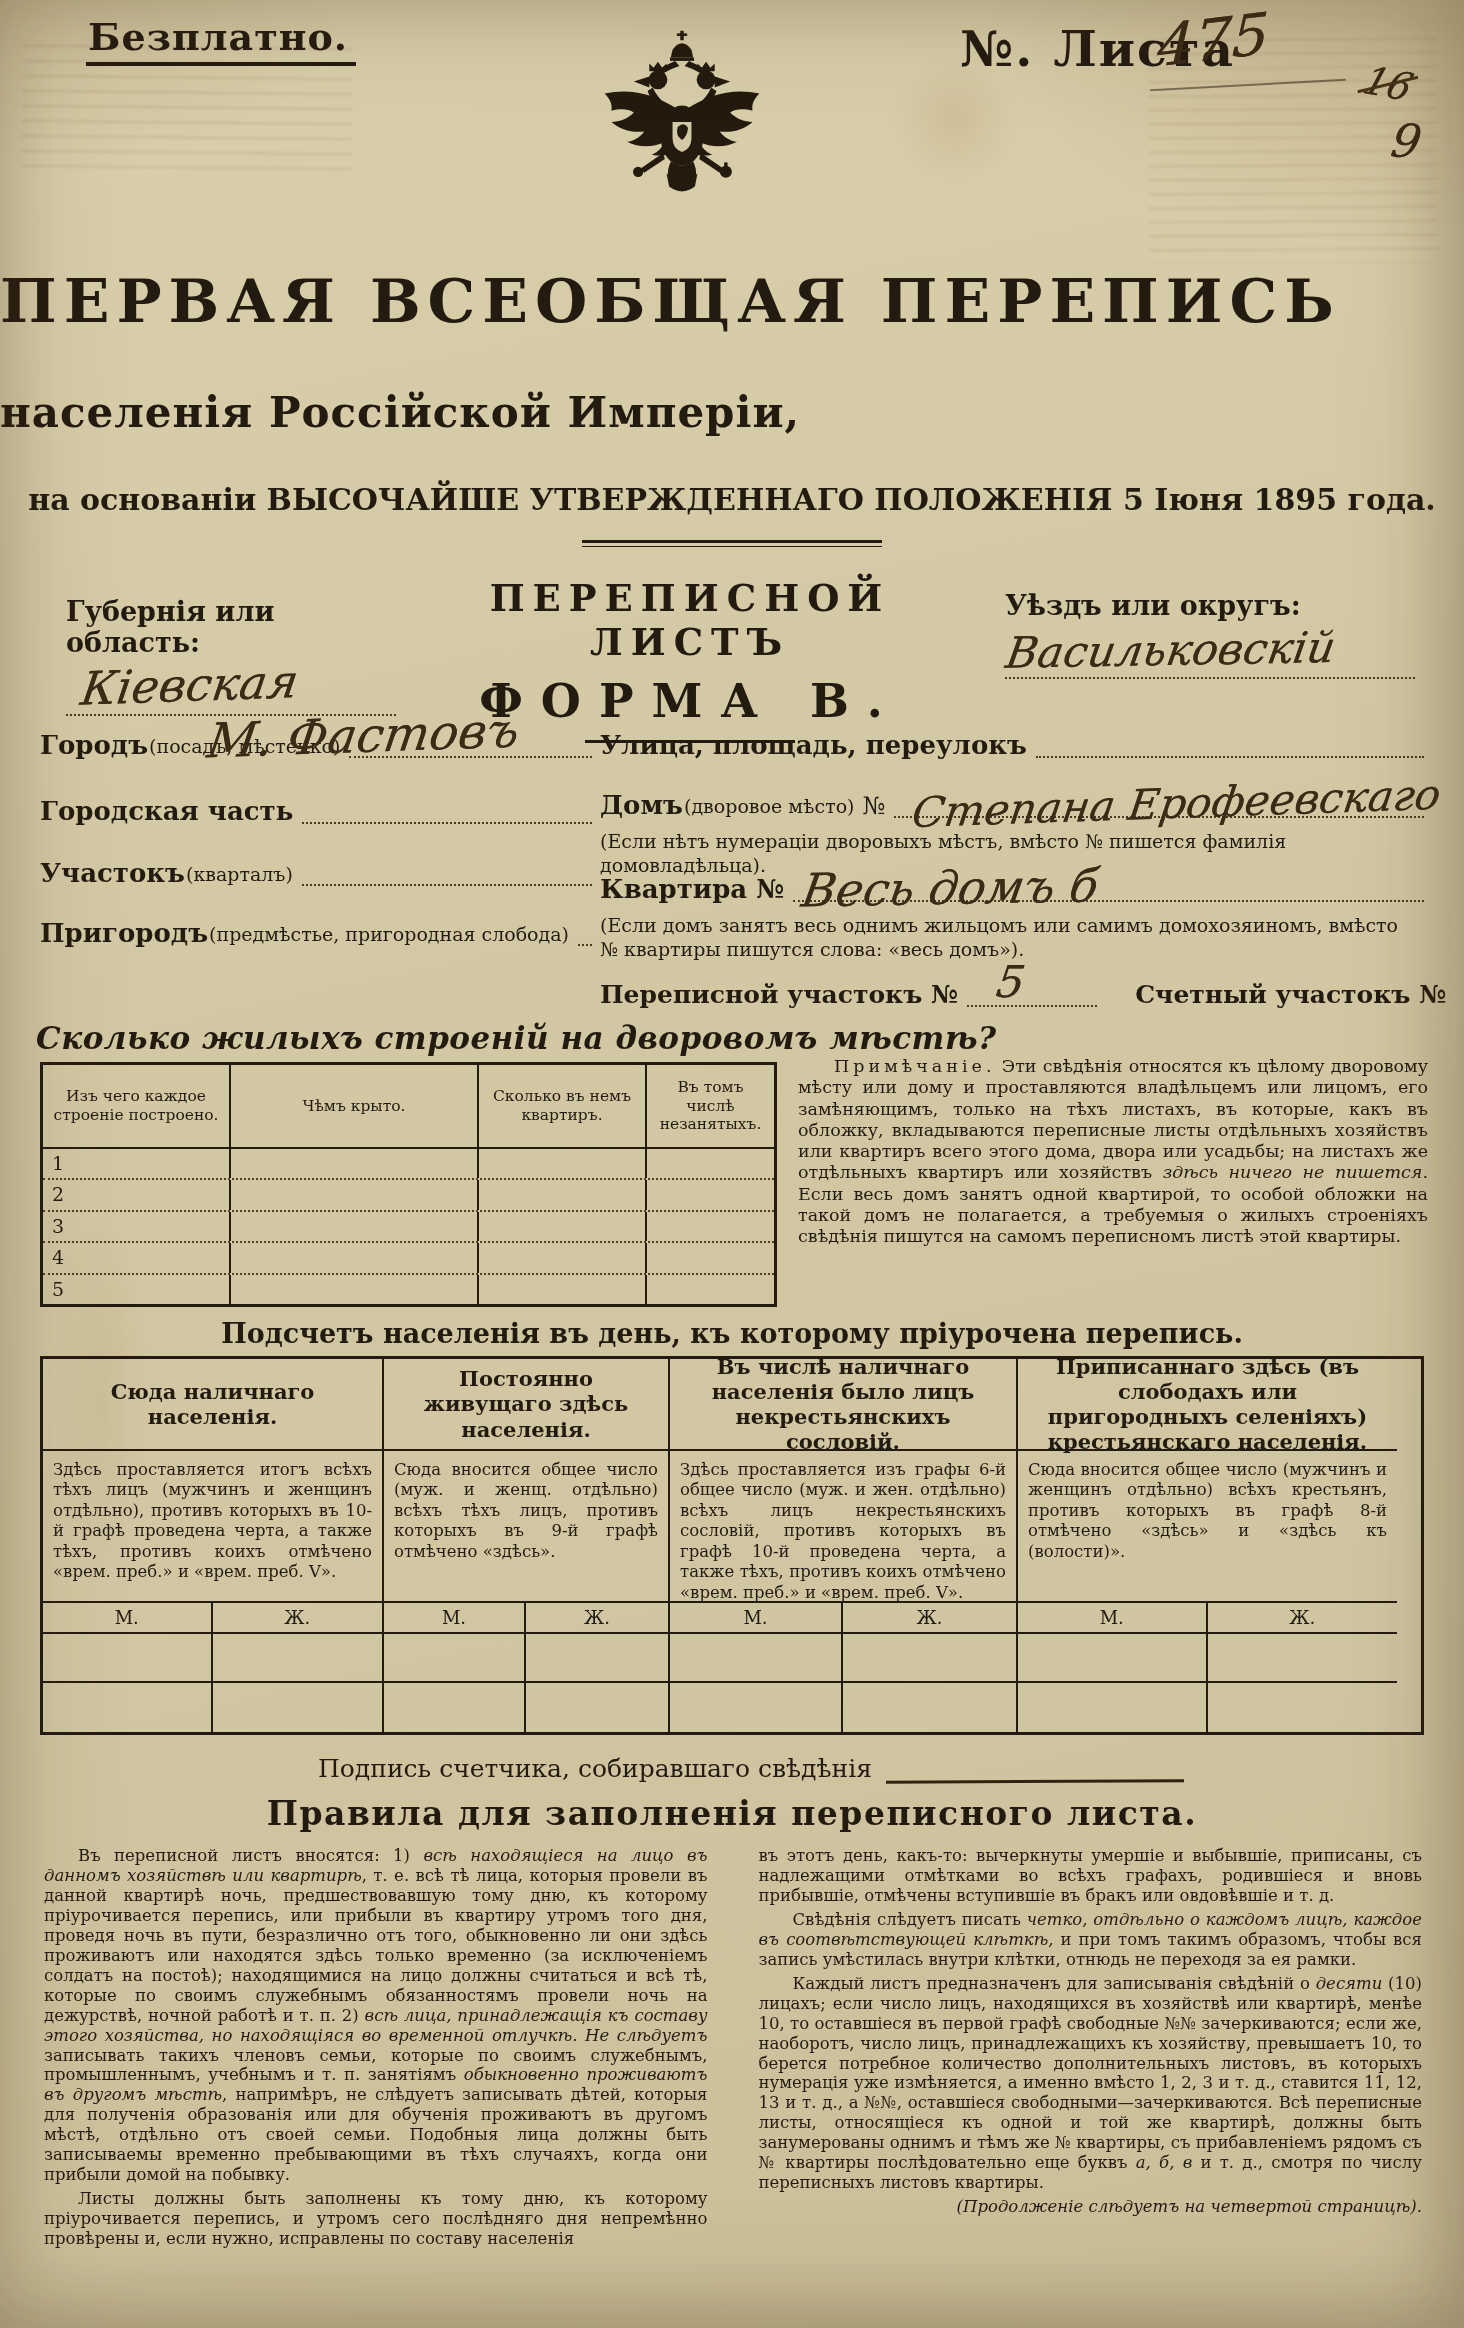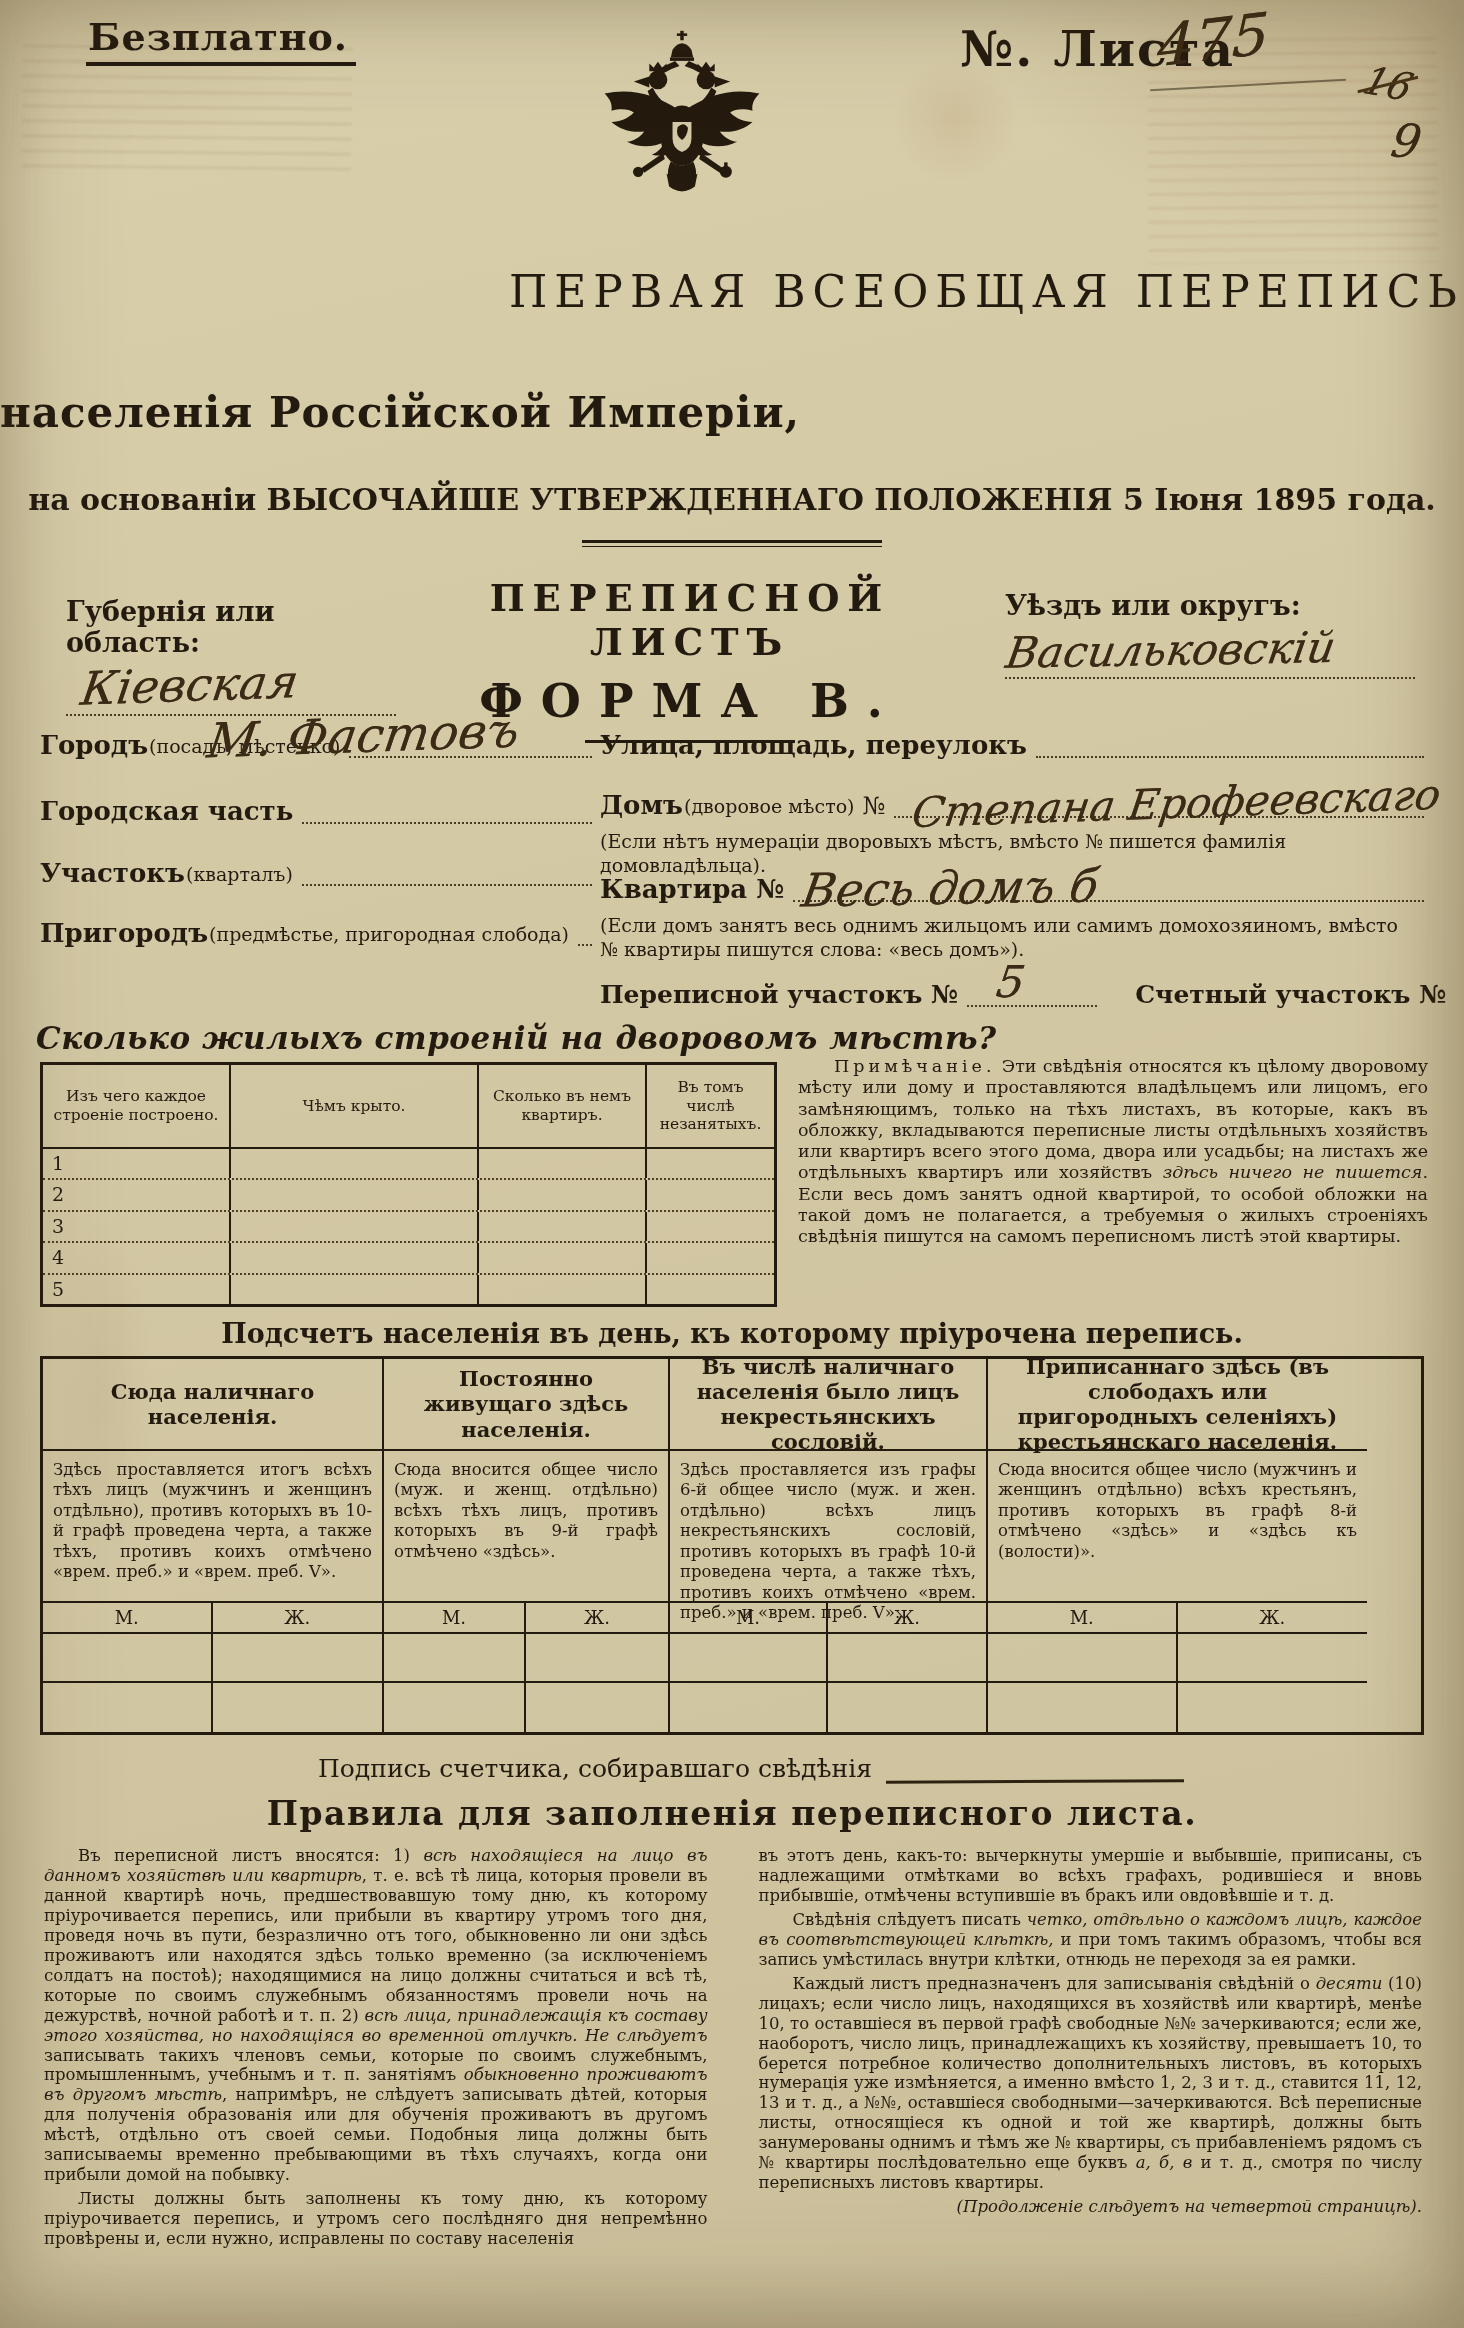--- a/index.html
+++ b/index.html
@@ -32,21 +32,21 @@
   .eagle{position:absolute;left:596px;top:26px;width:172px;height:216px}
   .sheet-no{position:absolute;left:960px;top:20px;font-size:49px;font-weight:700;letter-spacing:2px}
   .hand{font-style:italic;color:#3b2b16;display:inline-block;white-space:nowrap;text-shadow:0 0 .6px rgba(59,43,22,.75)}
   .sheet-no-val{position:absolute;left:1158px;top:6px;font-size:58px;transform:skewX(-9deg) rotate(-7deg)}
   .no-line{position:absolute;left:1150px;top:84px;width:196px;border-bottom:2px solid rgba(50,38,20,.55);transform:rotate(-3deg)}
   .mark-crossed{position:absolute;left:1364px;top:62px;font-size:38px;transform:skewX(-8deg) rotate(10deg)}
   .mark-crossed .cross{position:absolute;left:-6px;right:-6px;top:48%;border-top:3px solid #4a3418;transform:rotate(-24deg)}
   .mark-nine{position:absolute;left:1392px;top:114px;font-size:46px;transform:skewX(-6deg) rotate(4deg)}
 
   
-  .mast-title{position:absolute;left:0;top:266px;width:100%;text-align:right;font-size:44px;font-weight:400;letter-spacing:7px}
+  .mast-title{position:absolute;left:0;top:266px;width:100%;text-align:left;font-size:60px;font-weight:700;letter-spacing:7px}
   .mast-sub{position:absolute;left:0;top:388px;width:100%;text-align:left;font-size:42px;font-weight:700;letter-spacing:1px}
   .mast-basis{position:absolute;left:0;top:482px;width:100%;text-align:center;font-size:30px;font-weight:700}
   .mast-rule{position:absolute;left:50%;top:540px;width:300px;margin-left:-150px;height:7px;
     border-top:3px solid #241b10;border-bottom:1px solid #241b10}
 
   
   .fh-left{position:absolute;left:66px;top:596px;width:350px}
   .fh-right{position:absolute;left:1005px;top:590px;width:420px}
   .lblB{font-size:27px;font-weight:700}
   .writeline{position:relative;height:58px;border-bottom:2px dotted #493a24}
@@ -90,21 +90,21 @@
 
   
   .note{position:absolute;left:798px;top:1056px;width:630px;font-size:17.5px;line-height:1.215;text-align:justify;text-indent:36px}
   .note-label{letter-spacing:4px}
 
   
   .sum-title{position:absolute;left:0;top:1318px;width:100%;text-align:center;font-size:27px;font-weight:700}
   .stable{position:absolute;left:40px;top:1356px;width:1384px;display:flex;border:3px solid #241b10;background:rgba(255,250,235,.03)}
   .sgrp{border-right:2px solid #241b10}
   .sgrp:last-child{border-right:none}
-  .sg1{width:341px}.sg2{width:286px}.sg3{width:318px}.sg4{width:379px}
+  .sg1{width:341px}.sg2{width:286px}.sg3{width:348px}.sg4{width:379px}
   .sg-title{height:92px;border-bottom:2px solid #241b10;display:flex;align-items:center;justify-content:center;text-align:center;
     font-weight:700;font-size:21px;line-height:1.2;padding:4px 12px}
   .sg-desc{height:152px;border-bottom:2px solid #241b10;padding:9px 10px 0;font-size:16.5px;line-height:1.24;text-align:justify}
   .sg-grid{display:grid;grid-template-columns:1fr 1fr}
   .sg-mh{height:31px;border-bottom:2px solid #241b10;display:flex;align-items:center;justify-content:center;font-size:18px}
   .sg-mh.left,.sg-cell.left{border-right:2px solid #241b10}
   .sg-cell{height:49px}
   .sg-cell.r1{border-bottom:2px solid #241b10}
 
   

